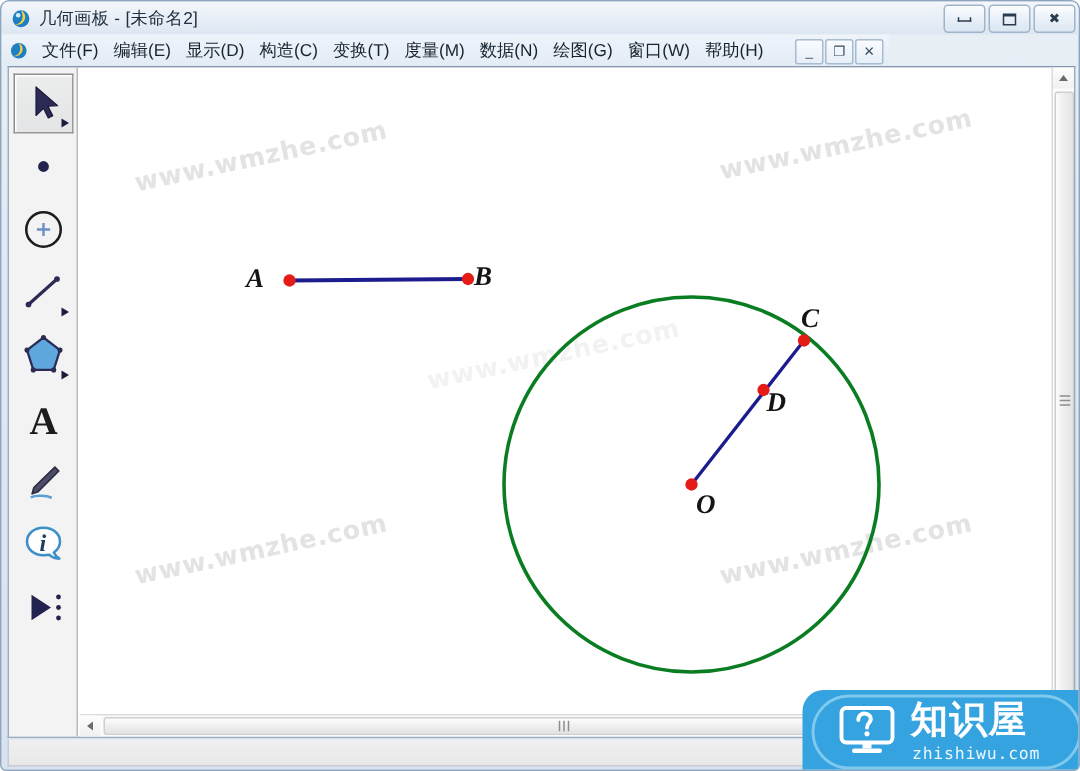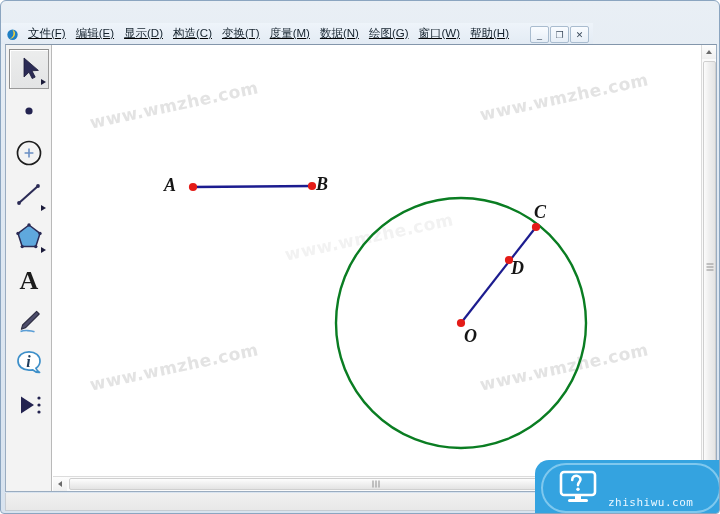--- a/index.html
+++ b/index.html
@@ -90,21 +90,20 @@
 
   
   #menu-bar {
     position: absolute;
     left: 0; top: 22px;
     width: 592px;
     height: 21px;
     display: flex;
     align-items: center;
     background: linear-gradient(to bottom, #eef4fa 0%, #e3ebf4 100%);
-    text-decoration: underline;
   }
   #menu-doc-icon {
     width: 13px; height: 13px;
     margin-left: 5px;
     margin-right: 4px;
     position: relative;
     flex: none;
   }
   .menu-item {
     font-size: 11.5px;
@@ -381,20 +380,42 @@
     letter-spacing: 0.5px;
     white-space: nowrap;
     text-align: center;
   }
 </style>
 </head>
 <body>
 
 <div id="app-window">
 
+  <div id="title-bar">
+    <div id="title-icon">
+      <svg width="14" height="14" viewBox="0 0 14 14">
+        <circle cx="7" cy="7.5" r="5.6" fill="#1f7fc4"></circle>
+        <path d="M7 2 C 9.6 3.2 10.6 6 9.2 8.6 C 8 10.8 5.6 11.9 3.3 11.3 C 5.2 11.2 6.8 10.1 7.6 8.4 C 8.4 6.6 8.2 4.2 7 2 Z" fill="#f5d33c"></path>
+        <circle cx="5.1" cy="5.2" r="1.5" fill="#d7eefc"></circle>
+      </svg>
+    </div>
+    <div id="title-text">几何画板 - [未命名2]</div>
+
+    <div id="win-buttons">
+      <div class="win-btn">
+        <span class="wb-glyph wb-min"></span>
+      </div>
+      <div class="win-btn">
+        <span class="wb-glyph wb-max"></span>
+      </div>
+      <div class="win-btn close">
+        <span class="wb-glyph">✖</span>
+      </div>
+    </div>
+  </div>
 
   <div id="menu-bar">
     <div id="menu-doc-icon">
       <svg width="13" height="13" viewBox="0 0 13 13">
         <circle cx="6.5" cy="6.8" r="5.2" fill="#1f7fc4"></circle>
         <path d="M6.5 1.8 C 8.9 2.9 9.8 5.4 8.5 7.9 C 7.4 9.9 5.2 10.9 3.1 10.4 C 4.8 10.3 6.3 9.3 7 7.7 C 7.8 6.1 7.6 3.8 6.5 1.8 Z" fill="#f5d33c"></path>
       </svg>
     </div>
 
     <div class="menu-item">文件(F)</div>
@@ -578,16 +599,17 @@
     <div id="badge-ring"></div>
     <div id="badge-monitor">
       <svg width="38" height="34" viewBox="0 0 38 34">
         <rect x="2" y="2" width="34" height="23" rx="3" fill="none" stroke="#ffffff" stroke-width="2.6"></rect>
         <path d="M13.2 10 C 13.2 6.6 16 5.2 18.6 5.9 C 21.4 6.6 22.4 9.6 20.6 11.6 C 19.6 12.7 19 13.2 19 15.1" fill="none" stroke="#ffffff" stroke-width="2.6" stroke-linecap="round"></path>
         <circle cx="19" cy="19.2" r="1.7" fill="#ffffff"></circle>
         <rect x="16" y="25" width="6" height="4" fill="#ffffff"></rect>
         <rect x="9" y="29" width="20" height="3" rx="1.5" fill="#ffffff"></rect>
       </svg>
     </div>
+    <div id="badge-text-cn">知识屋</div>
     <div id="badge-text-en">zhishiwu.com</div>
   </div>
 
 </div>
 
 </body></html>

